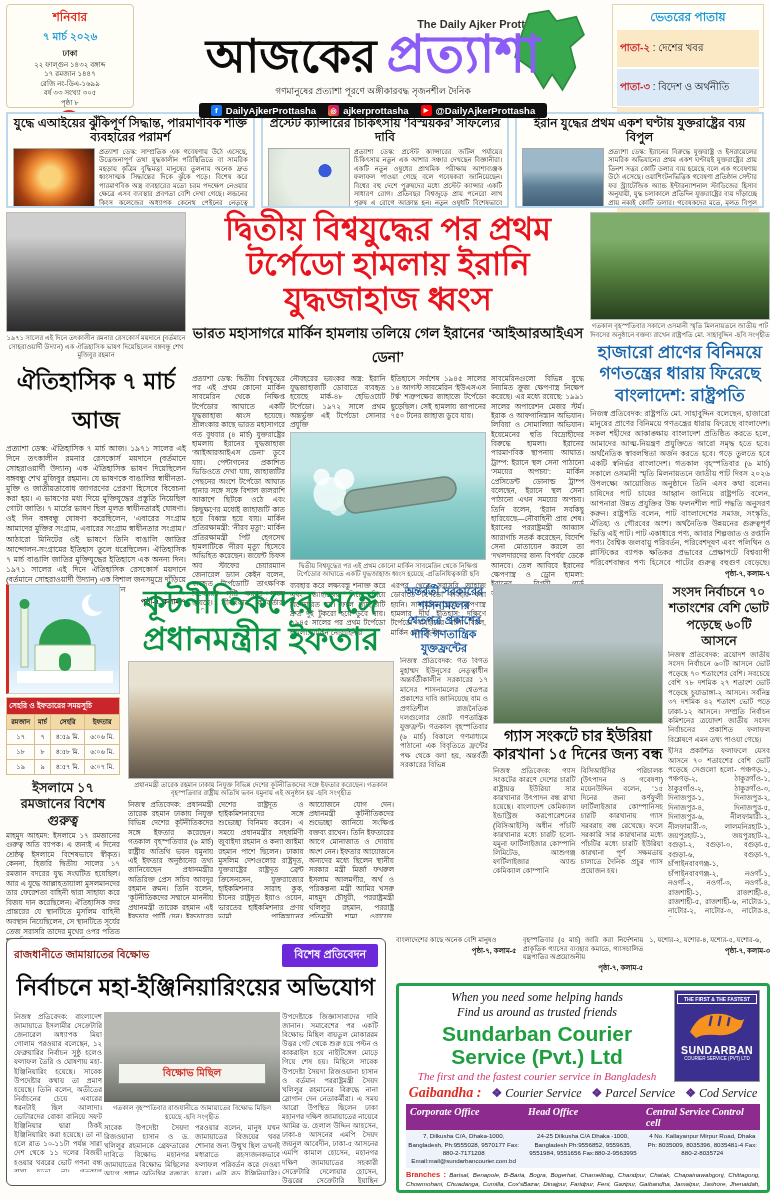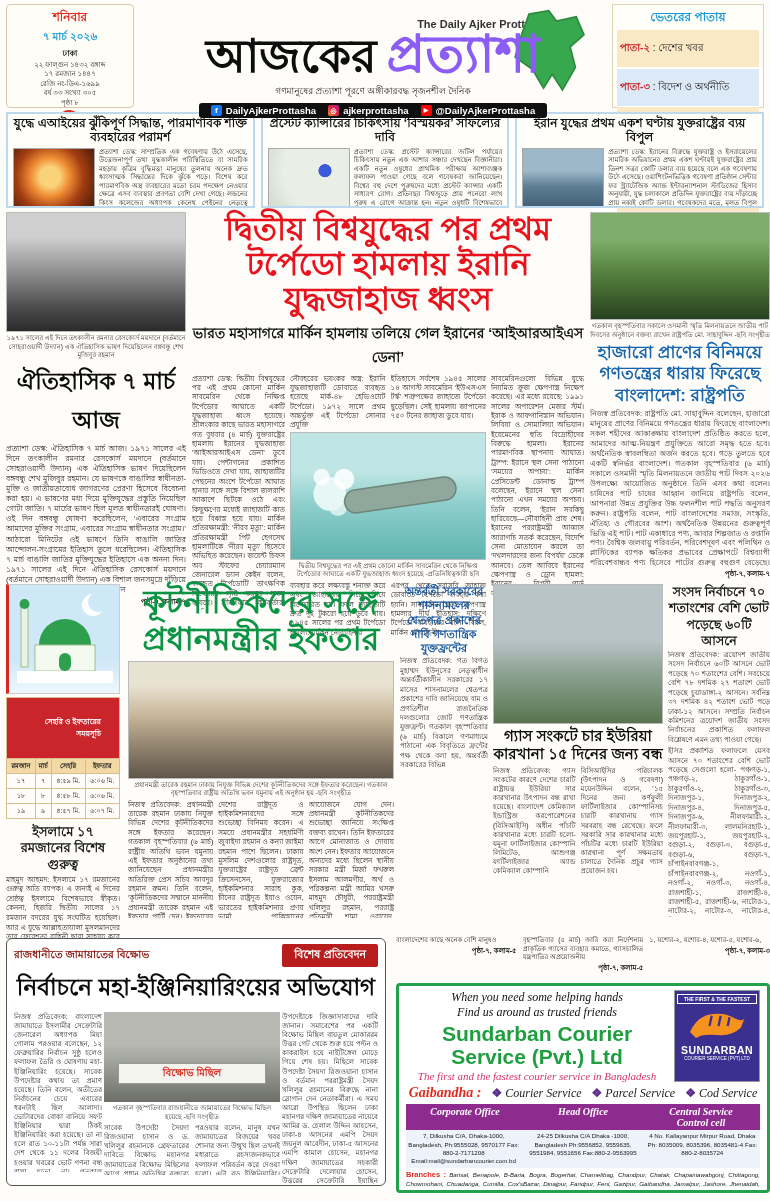--- a/index.html
+++ b/index.html
@@ -73,21 +73,21 @@
   .mcol-right{position:absolute;left:584px;top:0;width:180px;}
   .prez{height:108px;background:linear-gradient(180deg,#7fae6c 0 25%,#57833f 55%,#27401f 100%);}
   .prezhead{font-size:17px;line-height:1.25;font-weight:900;color:#1766ad;text-align:center;margin:3px 0;}
 
   
   .midband{top:584px;left:6px;right:6px;height:348px;}
   .sb{position:absolute;left:0;top:0;width:114px;}
   .mosque{height:108px;border:1px solid #ccc;border-left:3px solid #d42a20;
           background:linear-gradient(180deg,#cfe8f7 0 70%,#eef7fd 100%);position:relative;overflow:hidden;}
   .ifttbl{width:100%;border-collapse:collapse;margin-top:3px;}
-  .ifttbl .ttl{background:#c9252b;color:#fff;font-size:7.5px;font-weight:bold;text-align:right;padding:18px;}
+  .ifttbl .ttl{background:#c9252b;color:#fff;font-size:7.5px;font-weight:bold;text-align:left;padding:2px;}
   .ifttbl th{background:#f3d9a6;font-size:6.6px;padding:1px;border:1px solid #d9bd8a;}
   .ifttbl td{font-size:6.6px;text-align:center;padding:1px;border:1px solid #d9bd8a;}
   .islamhead{font-size:13px;font-weight:900;text-align:center;margin:5px 0 2px;line-height:1.25;}
   .iftblock{position:absolute;left:122px;top:0;width:266px;}
   .ifthead{font-size:32px;line-height:1.15;font-weight:900;color:#0a9444;text-align:center;margin:0 0 3px;}
   .iftphoto{height:118px;background:linear-gradient(180deg,#e8e2d2 0 20%,#c9b89b 45%,#8d7f6b 75%,#5f564a 100%);}
   .iftcols{display:flex;gap:5px;margin-top:2px;}
   .iftcols .c{flex:1;font-size:7.2px;line-height:1.3;overflow:hidden;max-height:118px;}
   .wpcol{position:absolute;left:394px;top:0;width:88px;}
   .wphead{font-size:11px;line-height:1.3;font-weight:900;color:#15569e;text-align:center;margin:0 0 2px;}
@@ -98,21 +98,21 @@
   .gascols .c{flex:1;font-size:7px;line-height:1.3;overflow:hidden;max-height:120px;}
   .votecol{position:absolute;left:662px;top:0;width:102px;}
   .votehead{font-size:12.5px;line-height:1.3;font-weight:900;text-align:center;margin:0 0 2px;}
 
   
   .botband{top:936px;left:6px;right:6px;height:260px;}
   .jbox{position:absolute;left:0;top:2px;width:380px;height:248px;border:1.5px solid #555;
         border-radius:6px;padding:5px 7px;box-sizing:border-box;background:#fff;overflow:hidden;}
   .jkrow{display:flex;justify-content:space-between;align-items:center;}
   .jkick{font-size:10.5px;font-weight:900;color:#8a1a12;}
-  .jbadge{background:#b91c1c;color:#fff;font-size:11px;font-weight:900;padding:2px 12px;border-radius:2px;}
+  .jbadge{background:#6d28d9;color:#fff;font-size:11px;font-weight:900;padding:2px 12px;border-radius:2px;}
   .jhead{font-size:23px;font-weight:900;text-align:center;color:#0b0b0b;margin:2px 0 4px;}
   .jrow{display:flex;gap:2px;}
   .jc{width:88px;flex:none;font-size:7px;line-height:1.3;overflow:hidden;max-height:160px;}
   .jfig{flex:1;}
   .jphoto{height:90px;background:linear-gradient(180deg,#b9b9b4 0 35%,#8f938c 70%,#6b6f68 100%);position:relative;}
   .jbanner{position:absolute;left:8%;right:8%;bottom:18px;background:#f4f4ee;border:1px solid #999;
            color:#d42a20;font-weight:900;font-size:10px;text-align:center;padding:1px 0;}
   .jsub{display:flex;gap:6px;margin-top:2px;}
   .jsub .c{flex:1;font-size:7px;line-height:1.3;overflow:hidden;max-height:52px;}
   .adwrap{position:absolute;left:390px;top:0;width:374px;}
@@ -126,21 +126,21 @@
   .adsub{font-family:"Liberation Serif",serif;font-style:italic;color:#d6336c;font-size:11px;}
   .adlogo{width:86px;flex:none;background:#3b2f8f;color:#fff;text-align:center;padding:3px 2px;box-sizing:border-box;border:1px solid #999;}
   .adlogo .l1{font-size:5px;font-weight:bold;border:1px solid #fff;padding:1px 0;margin-bottom:2px;}
   .adlogo .l2{font-size:10.5px;font-weight:900;letter-spacing:.5px;}
   .adlogo .l3{font-size:4.6px;}
   .svcrow{display:flex;justify-content:center;align-items:center;gap:10px;margin:3px 0;}
   .svclab{color:#e02b20;font-weight:900;font-style:italic;font-size:14px;font-family:"Liberation Serif",serif;}
   .svc{font-family:"Liberation Serif",serif;font-style:italic;font-size:12px;color:#222;}
   .svc b{color:#5b2d8e;font-style:normal;}
   .offhdr{display:flex;background:#8e2b8e;color:#fff;}
-  .offhdr div{flex:1;font-family:"Liberation Serif",serif;font-style:italic;font-weight:bold;font-size:10px;text-align:center;padding:2px 12px;}
+  .offhdr div{flex:1;font-family:"Liberation Serif",serif;font-style:italic;font-weight:bold;font-size:10px;padding:2px 4px;}
   .offrow{display:flex;gap:4px;background:#eef3fb;padding:2px 0;}
   .offrow div{flex:1;font-size:6.2px;line-height:1.35;text-align:center;}
   .branches{font-size:6.2px;line-height:1.4;font-style:italic;margin-top:2px;}
   .branches b{color:#e02b20;font-size:7.5px;font-style:normal;}
 </style>
 </head>
 <body>
 
 <div class="page">
 

